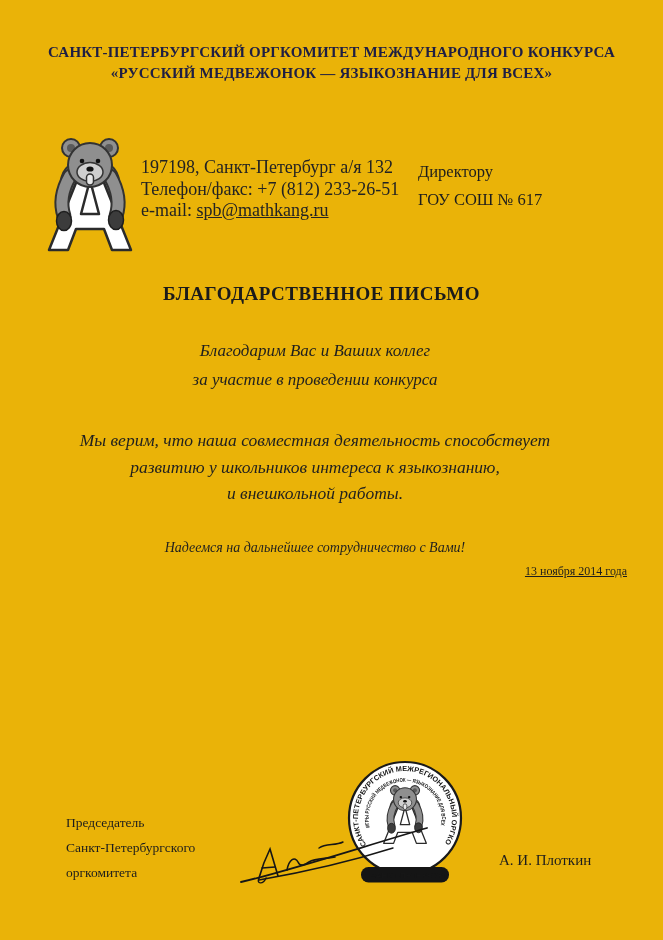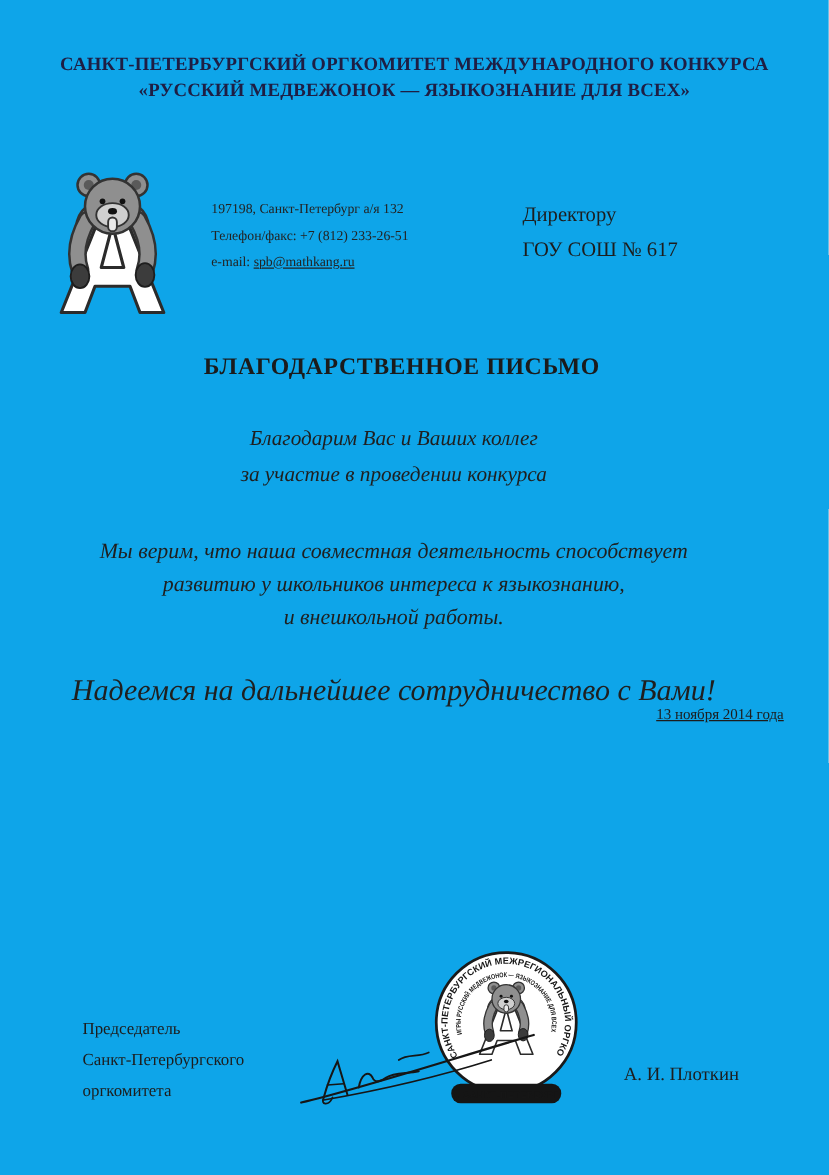--- a/index.html
+++ b/index.html
@@ -1,49 +1,49 @@
 <!DOCTYPE html>
 <html><head>
 <meta charset="utf-8">
 <style>
   html,body{margin:0;padding:0;background:#e9e9e9;}
   .page{
     position:relative;
     width:663px;height:940px;
-    background:#0ea5e9;
+    background:#eab308;
     font-family:"Liberation Serif","DejaVu Serif",serif;
     color:#1f1f1f;
     overflow:hidden;
     margin:0 auto;
   }
   .header{
     position:absolute;top:42px;left:0;width:663px;
     text-align:center;font-weight:bold;font-size:15px;line-height:20.5px;
     color:#1e1e44;letter-spacing:0.2px;
   }
   .logo{position:absolute;left:40px;top:132px;}
   .contact{
     position:absolute;left:141px;top:157px;
-    font-size:11px;line-height:21.5px;color:#232323;margin-left:28px;
+    font-size:18px;line-height:21.5px;color:#232323;
   }
   .contact .u{text-decoration:underline;}
   .addressee{
     position:absolute;left:418px;top:158px;
     font-size:16.5px;line-height:28px;color:#1d1d1d;
   }
   .title{
     position:absolute;top:283px;left:0;width:643px;
     text-align:center;font-weight:bold;font-size:19px;letter-spacing:0.5px;
     color:#1b1b1b;
   }
   .center-block{position:absolute;left:0;width:630px;text-align:center;}
   .p1{top:336px;font-style:italic;font-size:17px;line-height:29px;}
   .p1b{top:392px;font-style:italic;font-weight:bold;font-size:19px;}
   .p2{top:427px;font-style:italic;font-size:17.5px;line-height:26.5px;}
-  .p3{top:540px;font-style:italic;font-size:24px;}
+  .p3{top:540px;font-style:italic;font-size:14px;}
   .date{
     position:absolute;top:564px;right:36px;
     font-size:12px;color:#1d1d1d;text-decoration:underline;
   }
   .sign-position{
     position:absolute;left:66px;top:810px;
     font-size:13.5px;line-height:25px;color:#1d1d1d;
   }
   .stamp{position:absolute;left:340px;top:758px;z-index:1;}
   .autograph{position:absolute;left:235px;top:812px;z-index:2;}

